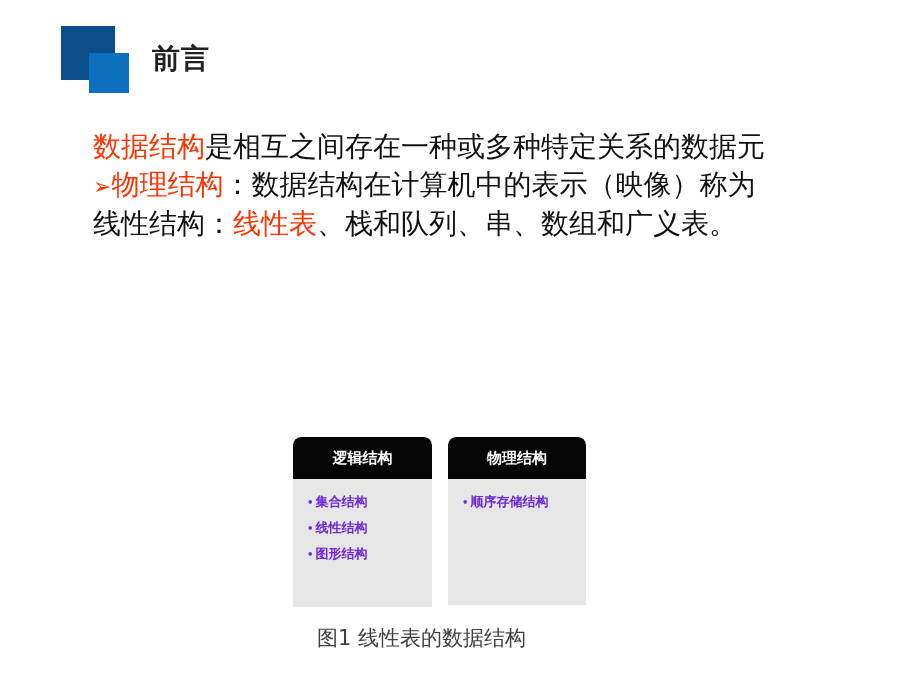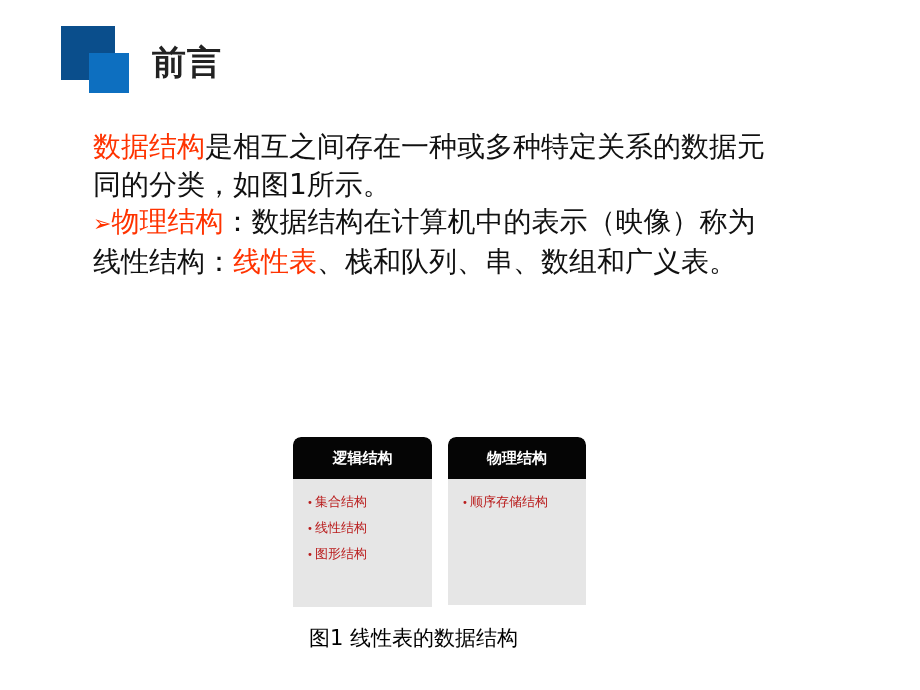--- a/index.html
+++ b/index.html
@@ -2,21 +2,21 @@
 <html><head>
 <meta charset="utf-8">
 <style>
   html, body { margin: 0; padding: 0; }
   body {
     width: 920px; height: 690px; background: #ffffff; position: relative; overflow: hidden;
     font-family: "DejaVu Sans", "Liberation Sans", sans-serif;
   }
   .logo-back { position: absolute; left: 61px; top: 26px; width: 54px; height: 54px; background: #0a4e8c; }
   .logo-front { position: absolute; left: 89px; top: 53px; width: 40px; height: 40px; background: #0d6fc0; }
-  .title { position: absolute; left: 152px; top: 40px; font-size: 34px; font-weight: bold; color: #222; letter-spacing: 1px; }
+  .title { position: absolute; left: 152px; top: 40px; font-size: 28px; font-weight: bold; color: #222; letter-spacing: 1px; }
 
   .body-text {
     position: absolute; left: 93px; top: 128px; width: 760px;
     font-size: 28px; line-height: 37.5px; color: #111;
   }
   .line { white-space: nowrap; }
   .red { color: #ff3300; }
   .indent { padding-left: 180px; }
   .arrow { color: #ff3300; font-size: 22px; }
 
@@ -25,37 +25,36 @@
     position: absolute; top: 7px; height: 170px; background: #e6e6e6;
     border-radius: 8px 8px 0 0; overflow: hidden;
   }
   .box.left { left: 1px; width: 139px; }
   .box.right { left: 156px; width: 138px; height: 168px; }
   .box-header {
     background: #050505; color: #fff; height: 42px; line-height: 42px;
     text-align: center; font-size: 15px; font-weight: bold; border-radius: 8px 8px 0 0;
   }
   .box-items { padding: 10px 0 0 14px; }
-  .box-item { font-size: 13px; color: #b91c1c; height: 26px; line-height: 26px; white-space: nowrap; }
+  .box-item { font-size: 13px; color: #6d28d9; height: 26px; line-height: 26px; white-space: nowrap; font-weight: bold; }
   .bullet { font-size: 10px; margin-right: 2px; }
 
-  .caption { position: absolute; left: 309px; top: 624px; font-size: 21px; color: #000000; }
+  .caption { position: absolute; left: 317px; top: 624px; font-size: 21px; color: #404040; }
 </style>
 </head>
 <body>
 
 <div class="logo-back"></div>
 <div class="logo-front"></div>
 <div class="title">前言</div>
 
 <div class="body-text">
   <div class="line">
     <span class="red">数据结构</span><span>是相互之间存在一种或多种特定关系的数据元</span>
   </div>
-  <div class="line">同的分类，如图1所示。</div>
 
   <div class="line">
     <span class="arrow">➢</span><span class="red">物理结构</span><span>：数据结构在计算机中的表示（映像）称为</span>
   </div>
 
   <div class="line">
     <span>线性结构：</span><span class="red">线性表</span><span>、栈和队列、串、数组和广义表。</span>
   </div>
 </div>
 

